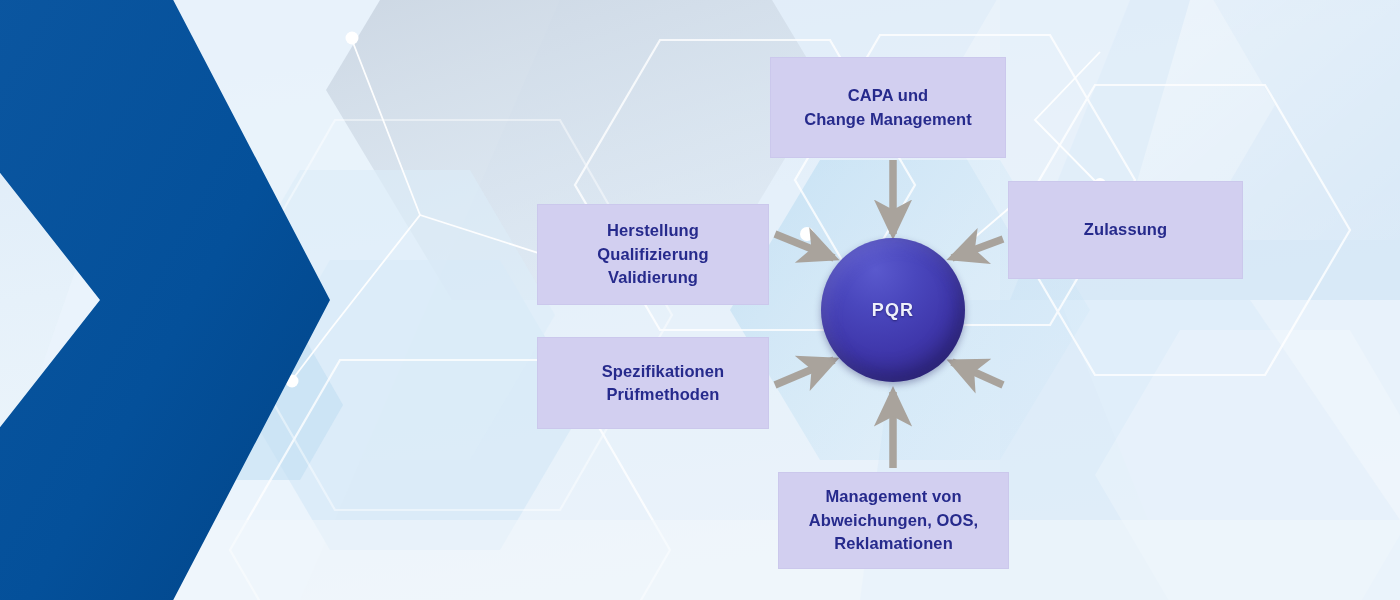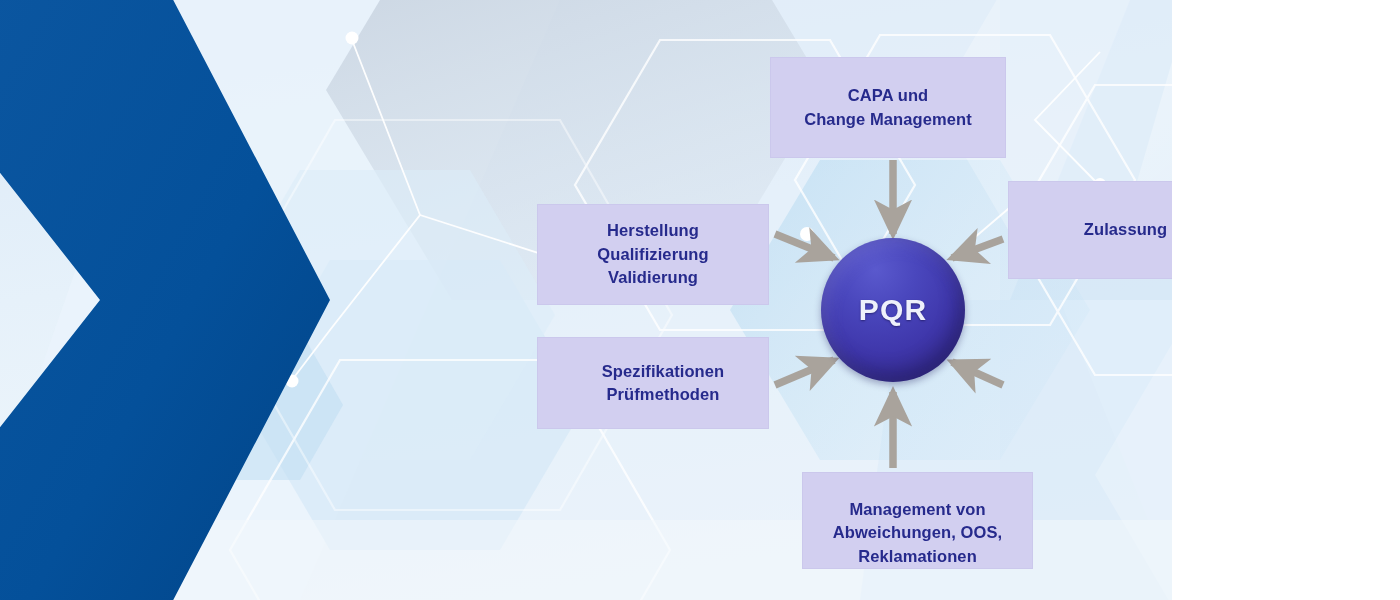--- a/index.html
+++ b/index.html
@@ -3,21 +3,21 @@
 <meta charset="utf-8">
 <title>PQR Diagram</title>
 <style>
   html, body {
     margin: 0;
     padding: 0;
     background: #ffffff;
   }
   #stage {
     position: relative;
-    width: 1172px;
+    width: 1400px;
     height: 600px;
     overflow: hidden;
     font-family: "Liberation Sans", sans-serif;
     background: #e9f2fa;
   }
   #bg-svg {
     position: absolute;
     left: 0; top: 0;
     width: 1400px;
     height: 600px;
@@ -43,40 +43,40 @@
     letter-spacing: 0.1px;
     border: 1px solid #cbc8ec;
   }
   .node-box .label { white-space: pre-line; }
 
   #box-capa      { left: 770px;  top: 57px;  width: 236px; height: 101px; }
   #box-herstell  { left: 537px;  top: 190px; width: 232px; height: 101px; margin-top: 14px; }
   #box-spezi     { left: 537px;  top: 337px; width: 232px; height: 92px; padding-left: 20px;  }
   #box-zulassung { left: 1008px; top: 181px; width: 235px; height: 98px;  }
   #box-supplier  { left: 1008px; top: 338px; width: 235px; height: 93px;  }
-  #box-abweich   { left: 802px;  top: 472px; width: 231px; height: 97px; align-items: flex-end;  }
+  #box-abweich   { left: 778px;  top: 472px; width: 231px; height: 97px;  }
 
   #center-circle {
     position: absolute;
     left: 821px;
     top: 238px;
     width: 144px;
     height: 144px;
     border-radius: 50%;
     background:
       radial-gradient(circle at 38% 22%, #5a59cd 0%, #4a47bd 28%, #3f37ab 58%, #352a8e 85%, #2e2580 100%);
     box-shadow: 0 3px 7px rgba(30,25,90,0.34), inset -6px -9px 18px rgba(25,20,75,0.45), inset 5px 6px 16px rgba(150,150,225,0.30);
     display: flex;
     align-items: center;
     justify-content: center;
   }
   #center-circle .pqr-text {
     color: #eef0fb;
     font-weight: bold;
-    font-size: 30px;
+    font-size: 18px;
     letter-spacing: 1.2px;
     text-shadow: 0 1px 2px rgba(20,15,70,0.55);
   }
 </style>
 </head>
 <body>
 
 <div id="stage">
 
   <svg id="bg-svg" viewBox="0 0 1400 600" preserveAspectRatio="none">

